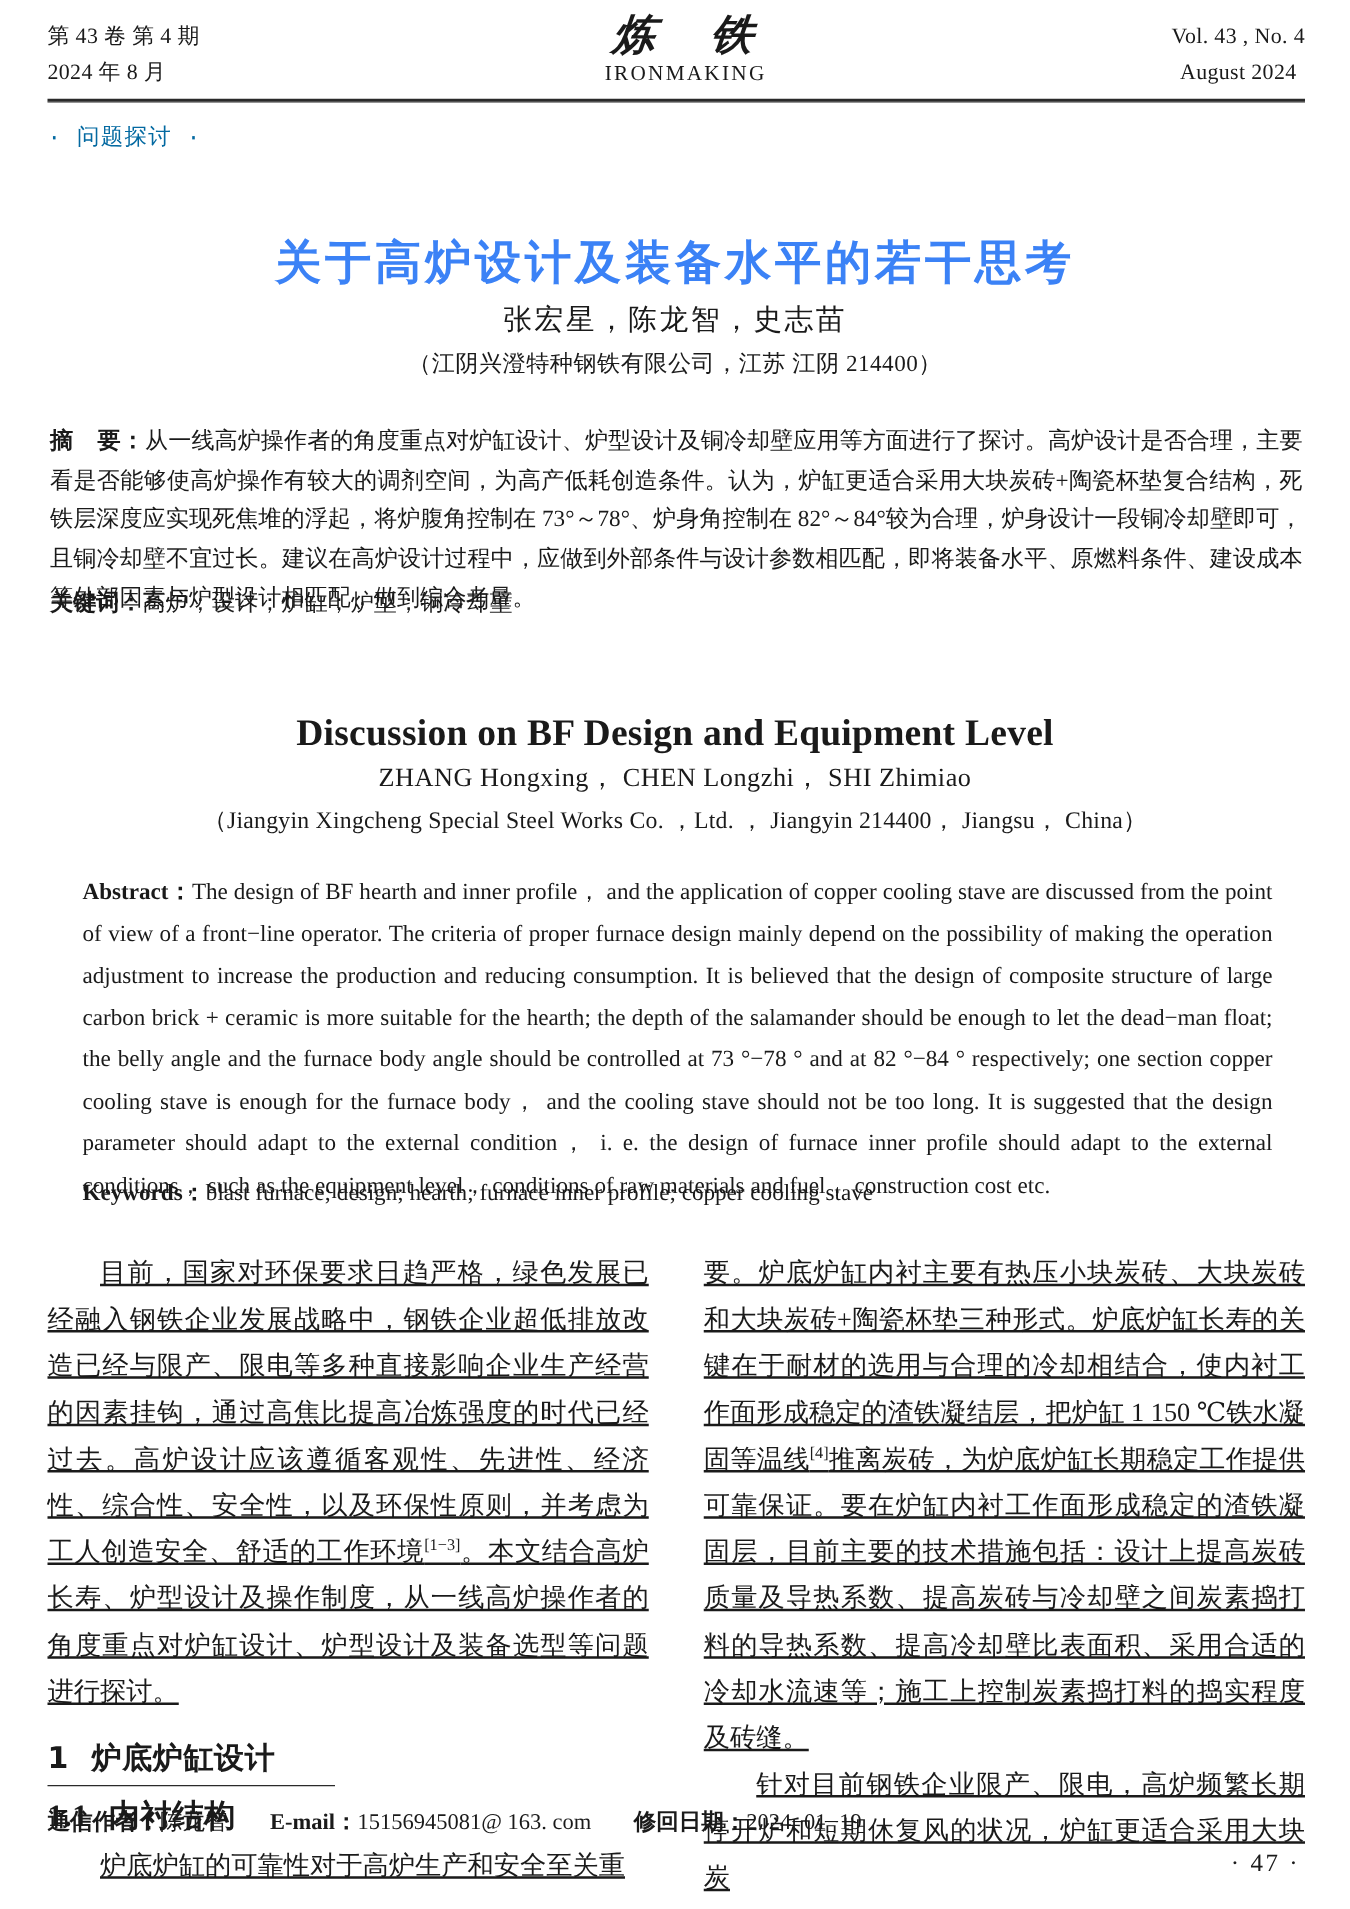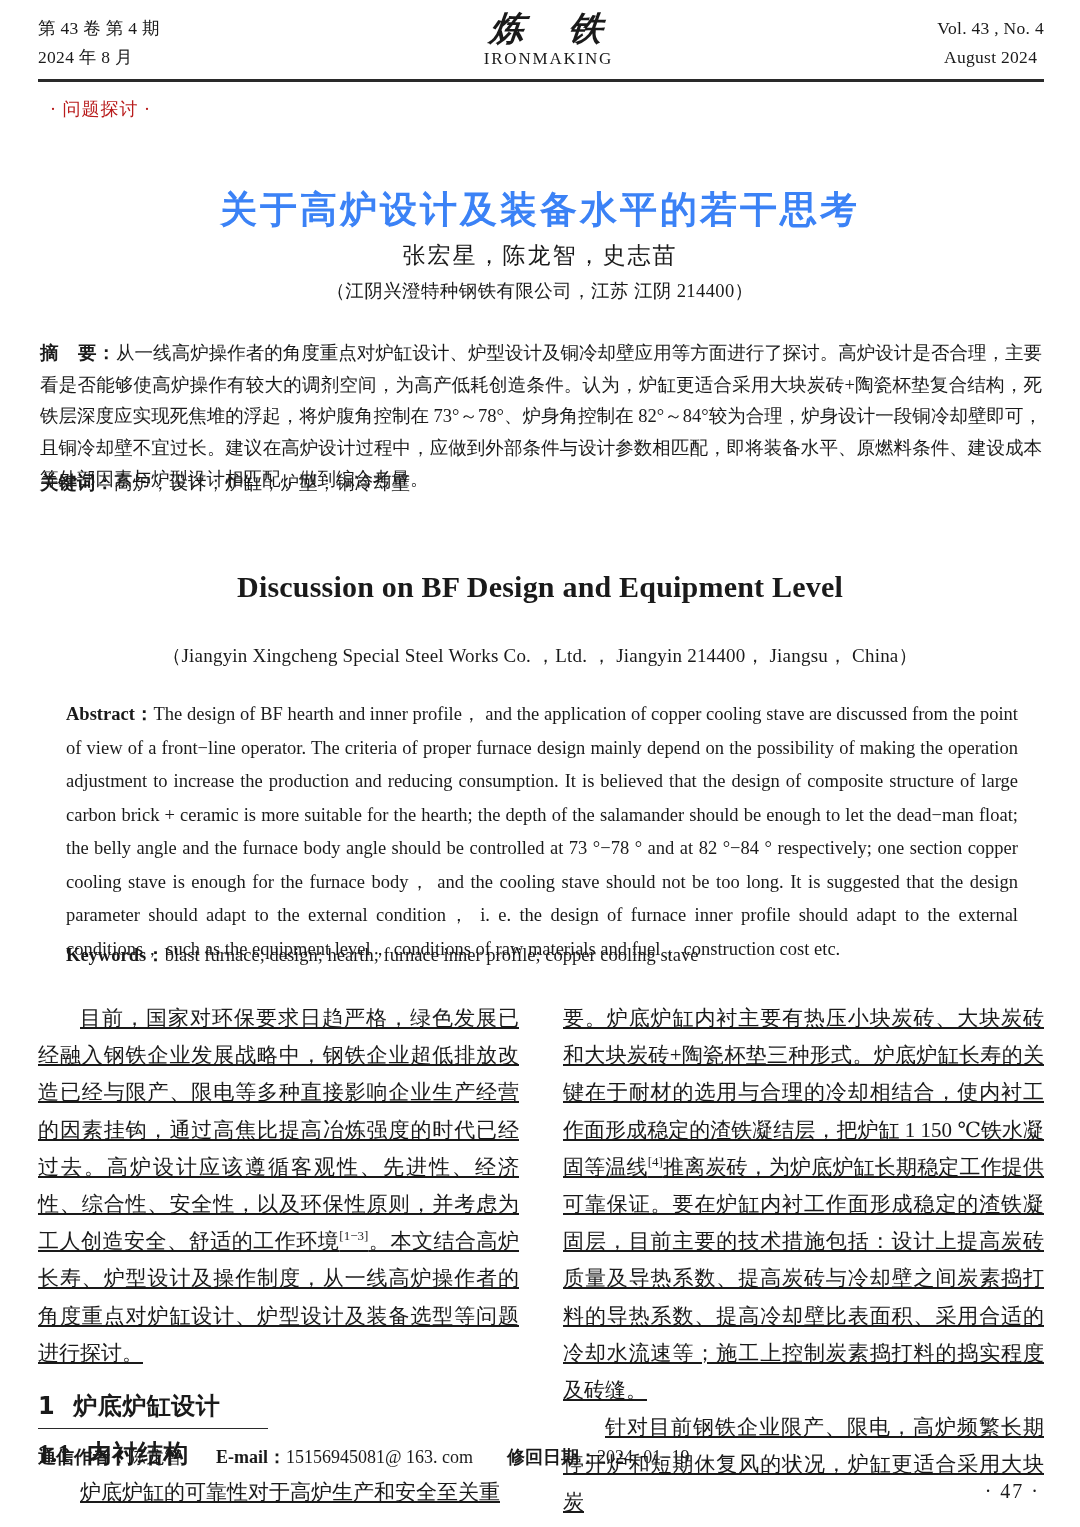--- a/index.html
+++ b/index.html
@@ -76,25 +76,24 @@
     border-bottom: 1px solid #2a2a2a;
     height: 3px;
     box-sizing: border-box;
   }
 
   
   .category {
     position: absolute;
     left: 38px;
     top: 97px;
-    font-family: Liberation Serif, serif;
+    font-family: Liberation Mono, monospace;
     font-size: 18px;
     letter-spacing: 1px;
-    color: #b91c1c;
-    margin-left: 12px;
+    color: #0369a1;
   }
 
   
   .title-cn {
     position: absolute;
     left: 0;
     top: 160px;
     width: 1080px;
     text-align: center;
     font-family: "Liberation Serif", "DejaVu Serif", serif;
@@ -295,20 +294,21 @@
   <div class="affil-cn">（江阴兴澄特种钢铁有限公司，江苏 江阴 214400）</div>
 
   <div class="abs-cn">
     <span class="lbl">摘　要：</span><span>从一线高炉操作者的角度重点对炉缸设计、炉型设计及铜冷却壁应用等方面进行了探讨。高炉设计是否合理，主要看是否能够使高炉操作有较大的调剂空间，为高产低耗创造条件。认为，炉缸更适合采用大块炭砖+陶瓷杯垫复合结构，死铁层深度应实现死焦堆的浮起，将炉腹角控制在 73°～78°、炉身角控制在 82°～84°较为合理，炉身设计一段铜冷却壁即可，且铜冷却壁不宜过长。建议在高炉设计过程中，应做到外部条件与设计参数相匹配，即将装备水平、原燃料条件、建设成本等外部因素与炉型设计相匹配，做到综合考量。</span>
   </div>
   <div class="kw-cn">
     <span class="lbl">关键词：</span><span>高炉；设计；炉缸；炉型；铜冷却壁</span>
   </div>
 
   <h2 class="title-en">Discussion on BF Design and Equipment Level</h2>
+  <div class="authors-en">ZHANG Hongxing， CHEN Longzhi， SHI Zhimiao</div>
   <div class="affil-en">（Jiangyin Xingcheng Special Steel Works Co. ，Ltd. ， Jiangyin  214400， Jiangsu， China）</div>
 
   <div class="abs-en">
     <span class="lbl">Abstract：</span><span>The design of BF hearth and inner profile， and the application of copper cooling stave are discussed from the point of view of a front−line operator.  The criteria of proper furnace design mainly depend on the possibility of making the operation adjustment to increase the production and reducing consumption.  It is believed that the design of composite structure of large carbon brick + ceramic is more suitable for the hearth; the depth of the salamander should be enough to let the dead−man float; the belly angle and the furnace body angle should be controlled at 73 °−78 ° and at 82 °−84 ° respectively; one section copper cooling stave is enough for the furnace body， and the cooling stave should not be too long.  It is suggested that the design parameter should adapt to the external condition， i. e.  the design of furnace inner profile should adapt to the external conditions， such as the equipment level， conditions of raw materials and fuel， construction cost etc.</span>
   </div>
   <div class="kw-en">
     <span class="lbl">Keywords：</span><span>blast furnace; design; hearth; furnace inner profile; copper cooling stave</span>
   </div>
 
   <div class="col col-left">

